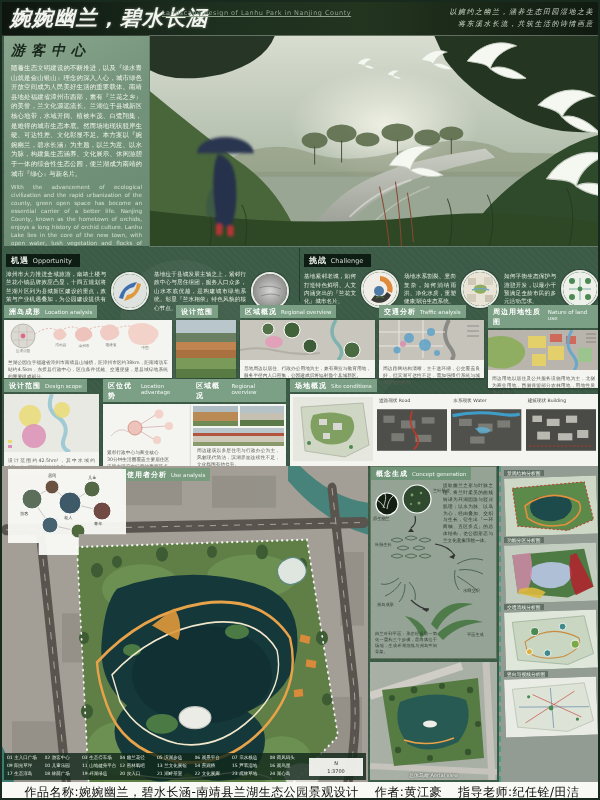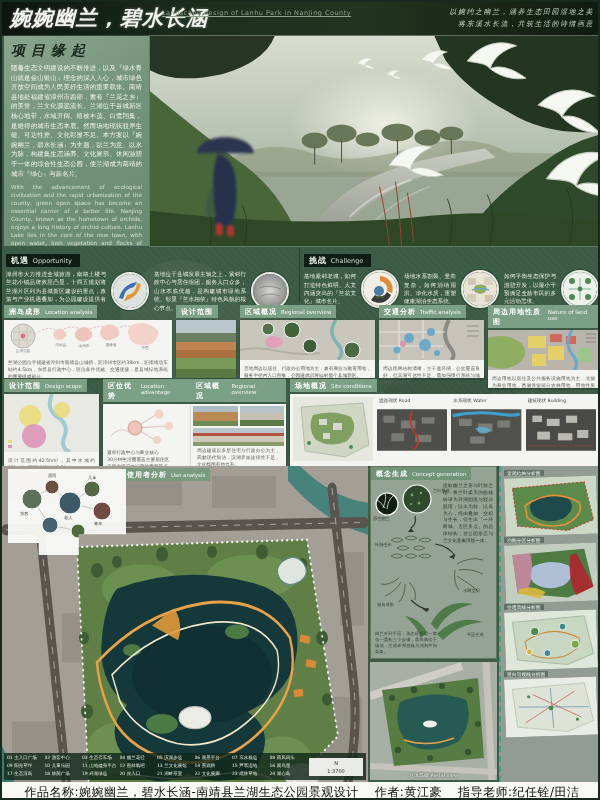--- a/index.html
+++ b/index.html
@@ -110,21 +110,21 @@
     <div class="abs sub">
       <div class="en">Landscape design of Lanhu Park in Nanjing County</div>
     </div>
     <div class="abs motto">
       <div>以婉约之幽兰，涵养生态田园湿地之美</div>
       <div>将东溪水长流，共筑生活的诗情画意</div>
     </div>
   </div>
 
   <div class="abs origin">
-    <h2>项目缘起</h2>
+    <h2>游客中心</h2>
     <p class="pcn">随着生态文明建设的不断推进，以及『绿水青山就是金山银山』理念的深入人心，城市绿色开放空间成为人民美好生活的重要载体。南靖县地处福建省漳州市西部，素有『兰花之乡』的美誉，兰文化源远流长。兰湖位于县城新区核心地带，水域开阔、植被丰茂、白鹭翔集，是难得的城市生态本底。然而场地现状驳岸生硬、可达性差、文化彰显不足。本方案以『婉婉幽兰，碧水长涵』为主题，以兰为意、以水为脉，构建集生态涵养、文化展示、休闲游憩于一体的综合性生态公园，使兰湖成为南靖的城市『绿心』与新名片。</p>
     <p class="pen">With the advancement of ecological civilization and the rapid urbanization of the county, green open space has become an essential carrier of a better life. Nanjing County, known as the hometown of orchids, enjoys a long history of orchid culture. Lanhu Lake lies in the core of the new town, with open water, lush vegetation and flocks of egrets. Themed 'Graceful Orchid, Long-flowing Clear Water', the design takes the orchid as the image and water as the vein, building a comprehensive ecological park integrating conservation, cultural display and recreation, making Lanhu Park a new green heart and 'business card' of Nanjing.</p>
   </div>
 
   <div class="abs hero">
     <svg viewBox="0 0 451 209" preserveAspectRatio="none">
       <defs>
         <linearGradient id="sky" x1="0" y1="0" x2="0" y2="1">
           <stop offset="0" stop-color="#d8ddd0"></stop>
             <stop offset="1" stop-color="#adbaa8"></stop>

